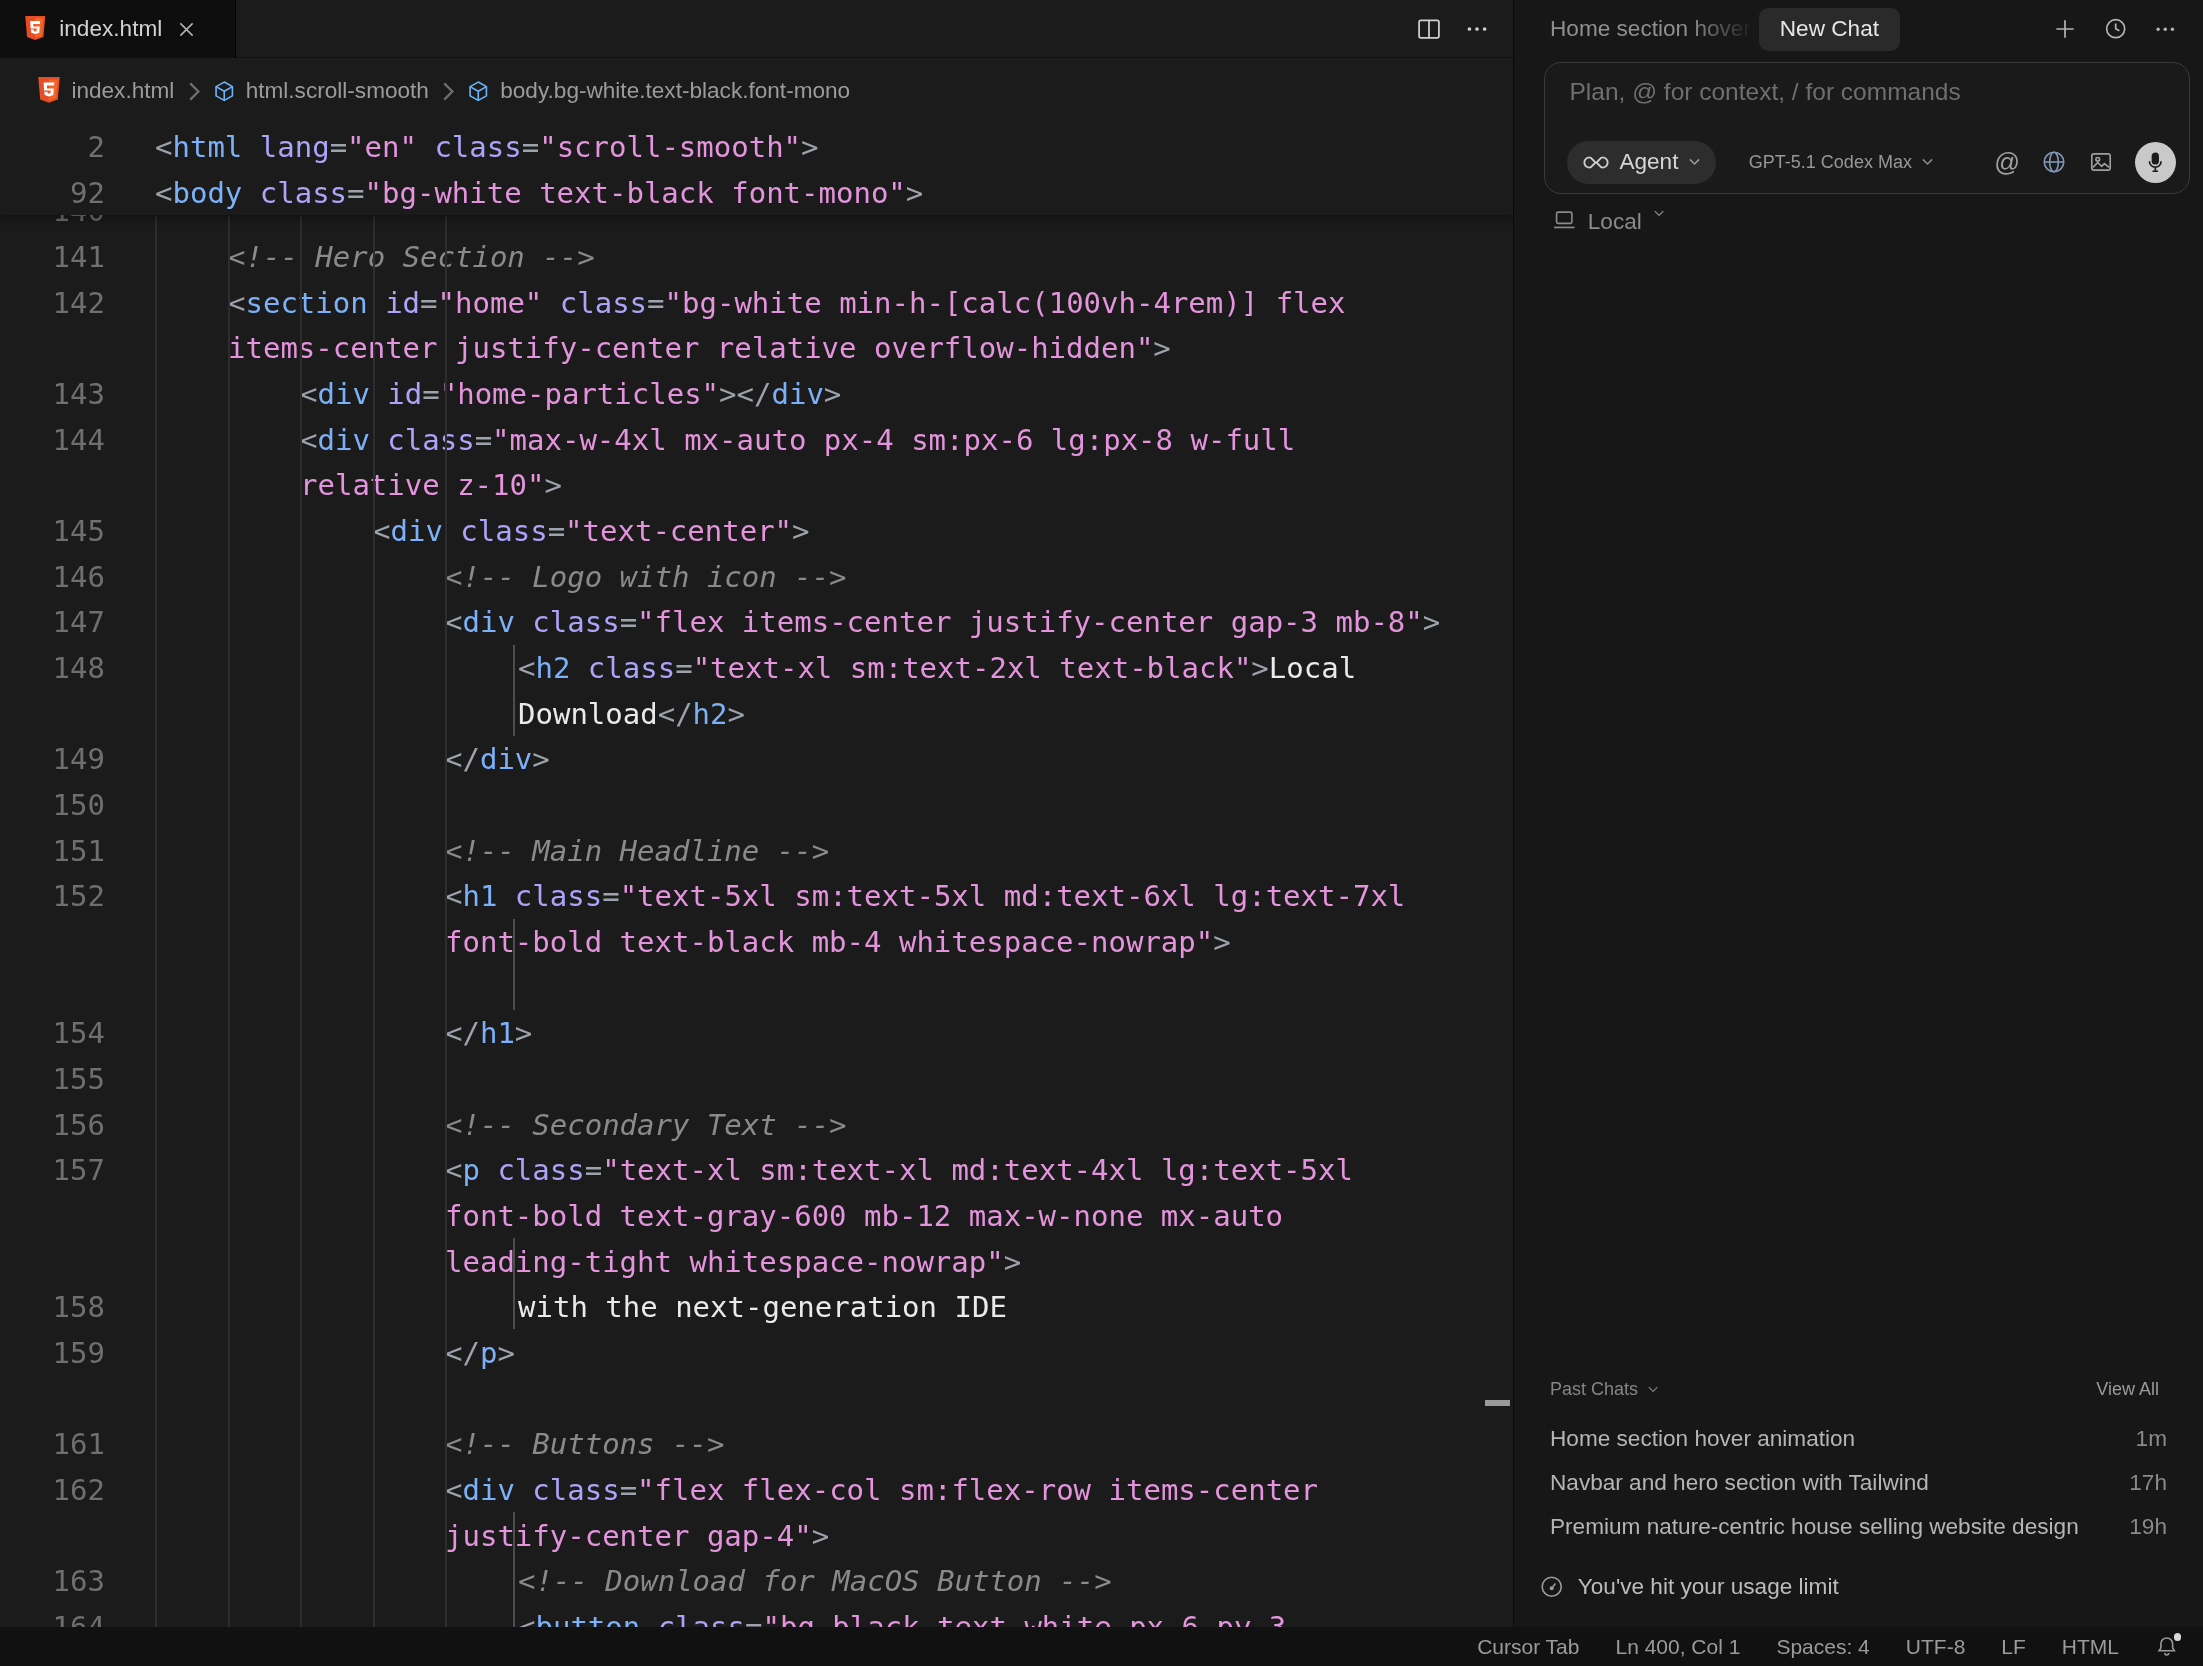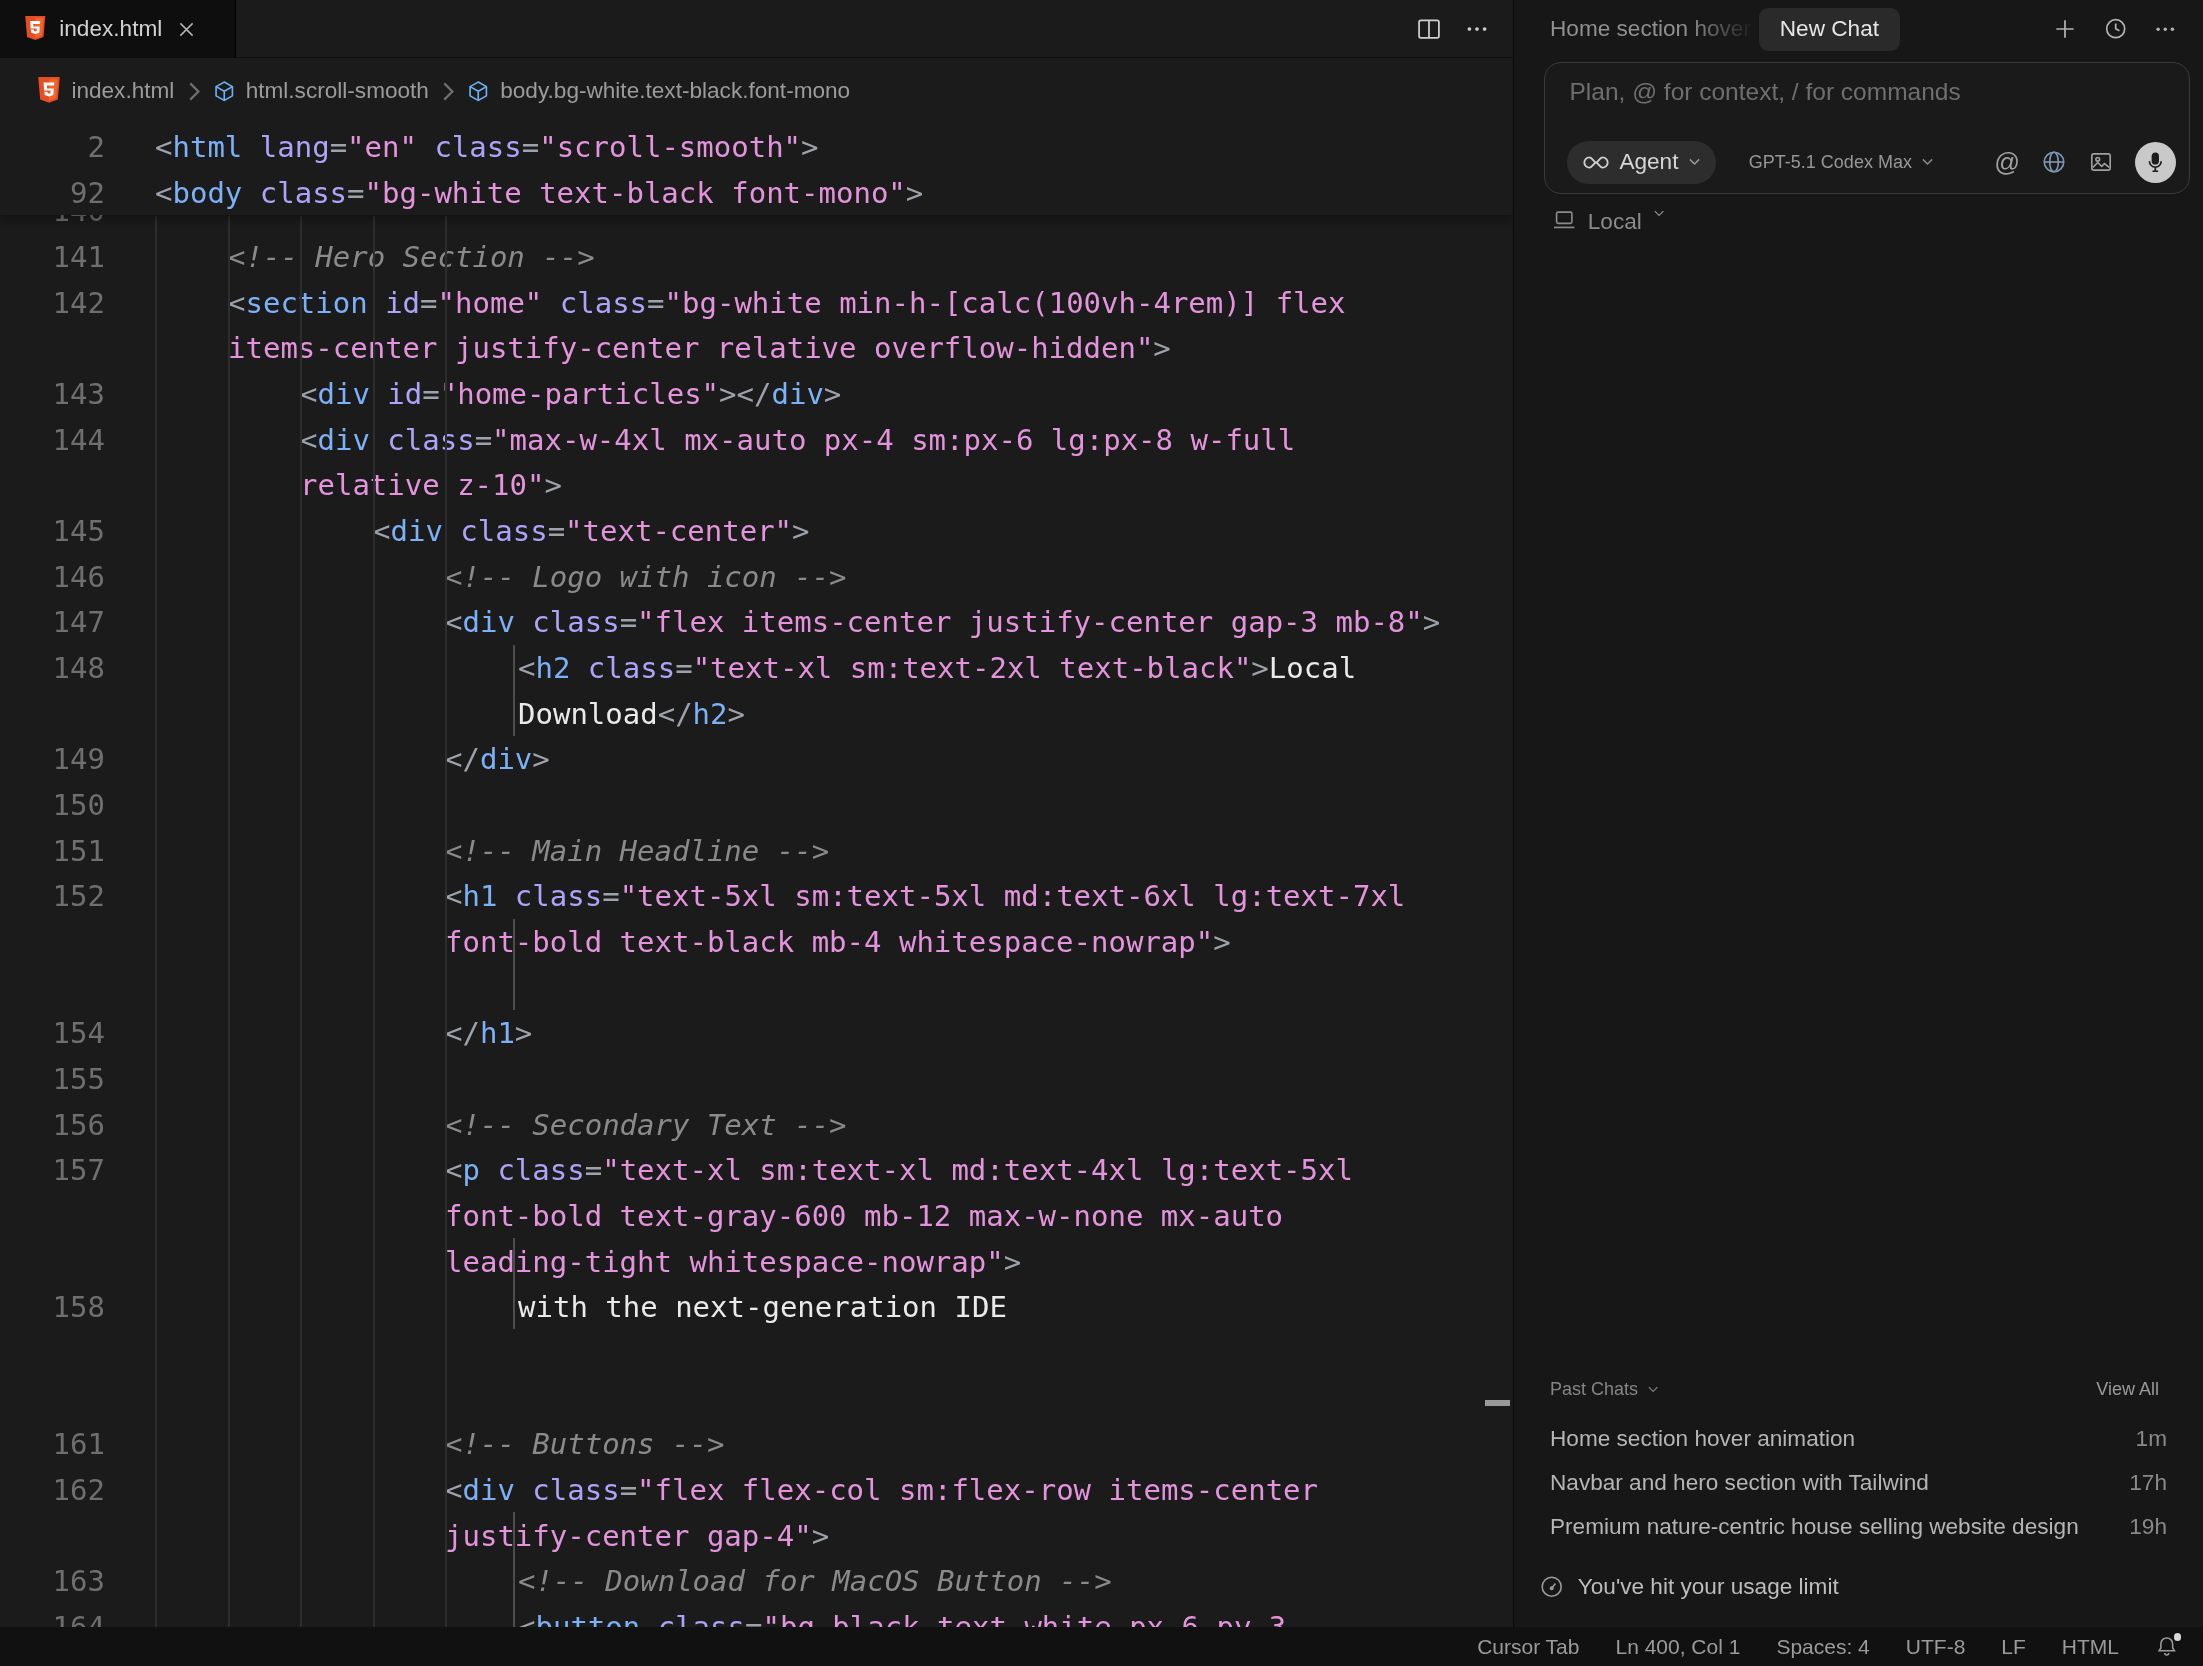--- a/index.html
+++ b/index.html
@@ -166,20 +166,24 @@
         <span class="code" style="left: 445px;"><span class="tk-s">font-bold text-gray-600 mb-12 max-w-none mx-auto</span></span>
       </div>
       <div class="code-row" style="top: 1239px;">
         <span class="ln"></span>
         <span class="code" style="left: 445px;"><span class="tk-s">leading-tight whitespace-nowrap"</span><span class="tk-p">&gt;</span></span>
       </div>
       <div class="code-row" style="top: 1284px;">
         <span class="ln">158</span>
         <span class="code" style="left: 518px;"><span class="tk-x">with the next-generation IDE</span></span>
       </div>
+      <div class="code-row" style="top: 1330px;">
+        <span class="ln">159</span>
+        <span class="code" style="left: 445px;"><span class="tk-p">&lt;/</span><span class="tk-t">p</span><span class="tk-p">&gt;</span></span>
+      </div>
       <div class="code-row" style="top: 1421px; text-decoration: underline;">
         <span class="ln">161</span>
         <span class="code" style="left: 445px;"><span class="tk-c">&lt;!-- Buttons --&gt;</span></span>
       </div>
       <div class="code-row" style="top: 1467px;">
         <span class="ln">162</span>
         <span class="code" style="left: 445px;"><span class="tk-p">&lt;</span><span class="tk-t">div</span><span class="tk-x"> </span><span class="tk-a">class</span><span class="tk-p">=</span><span class="tk-s">"flex flex-col sm:flex-row items-center</span></span>
       </div>
       <div class="code-row" style="top: 1513px;">
         <span class="ln"></span>

